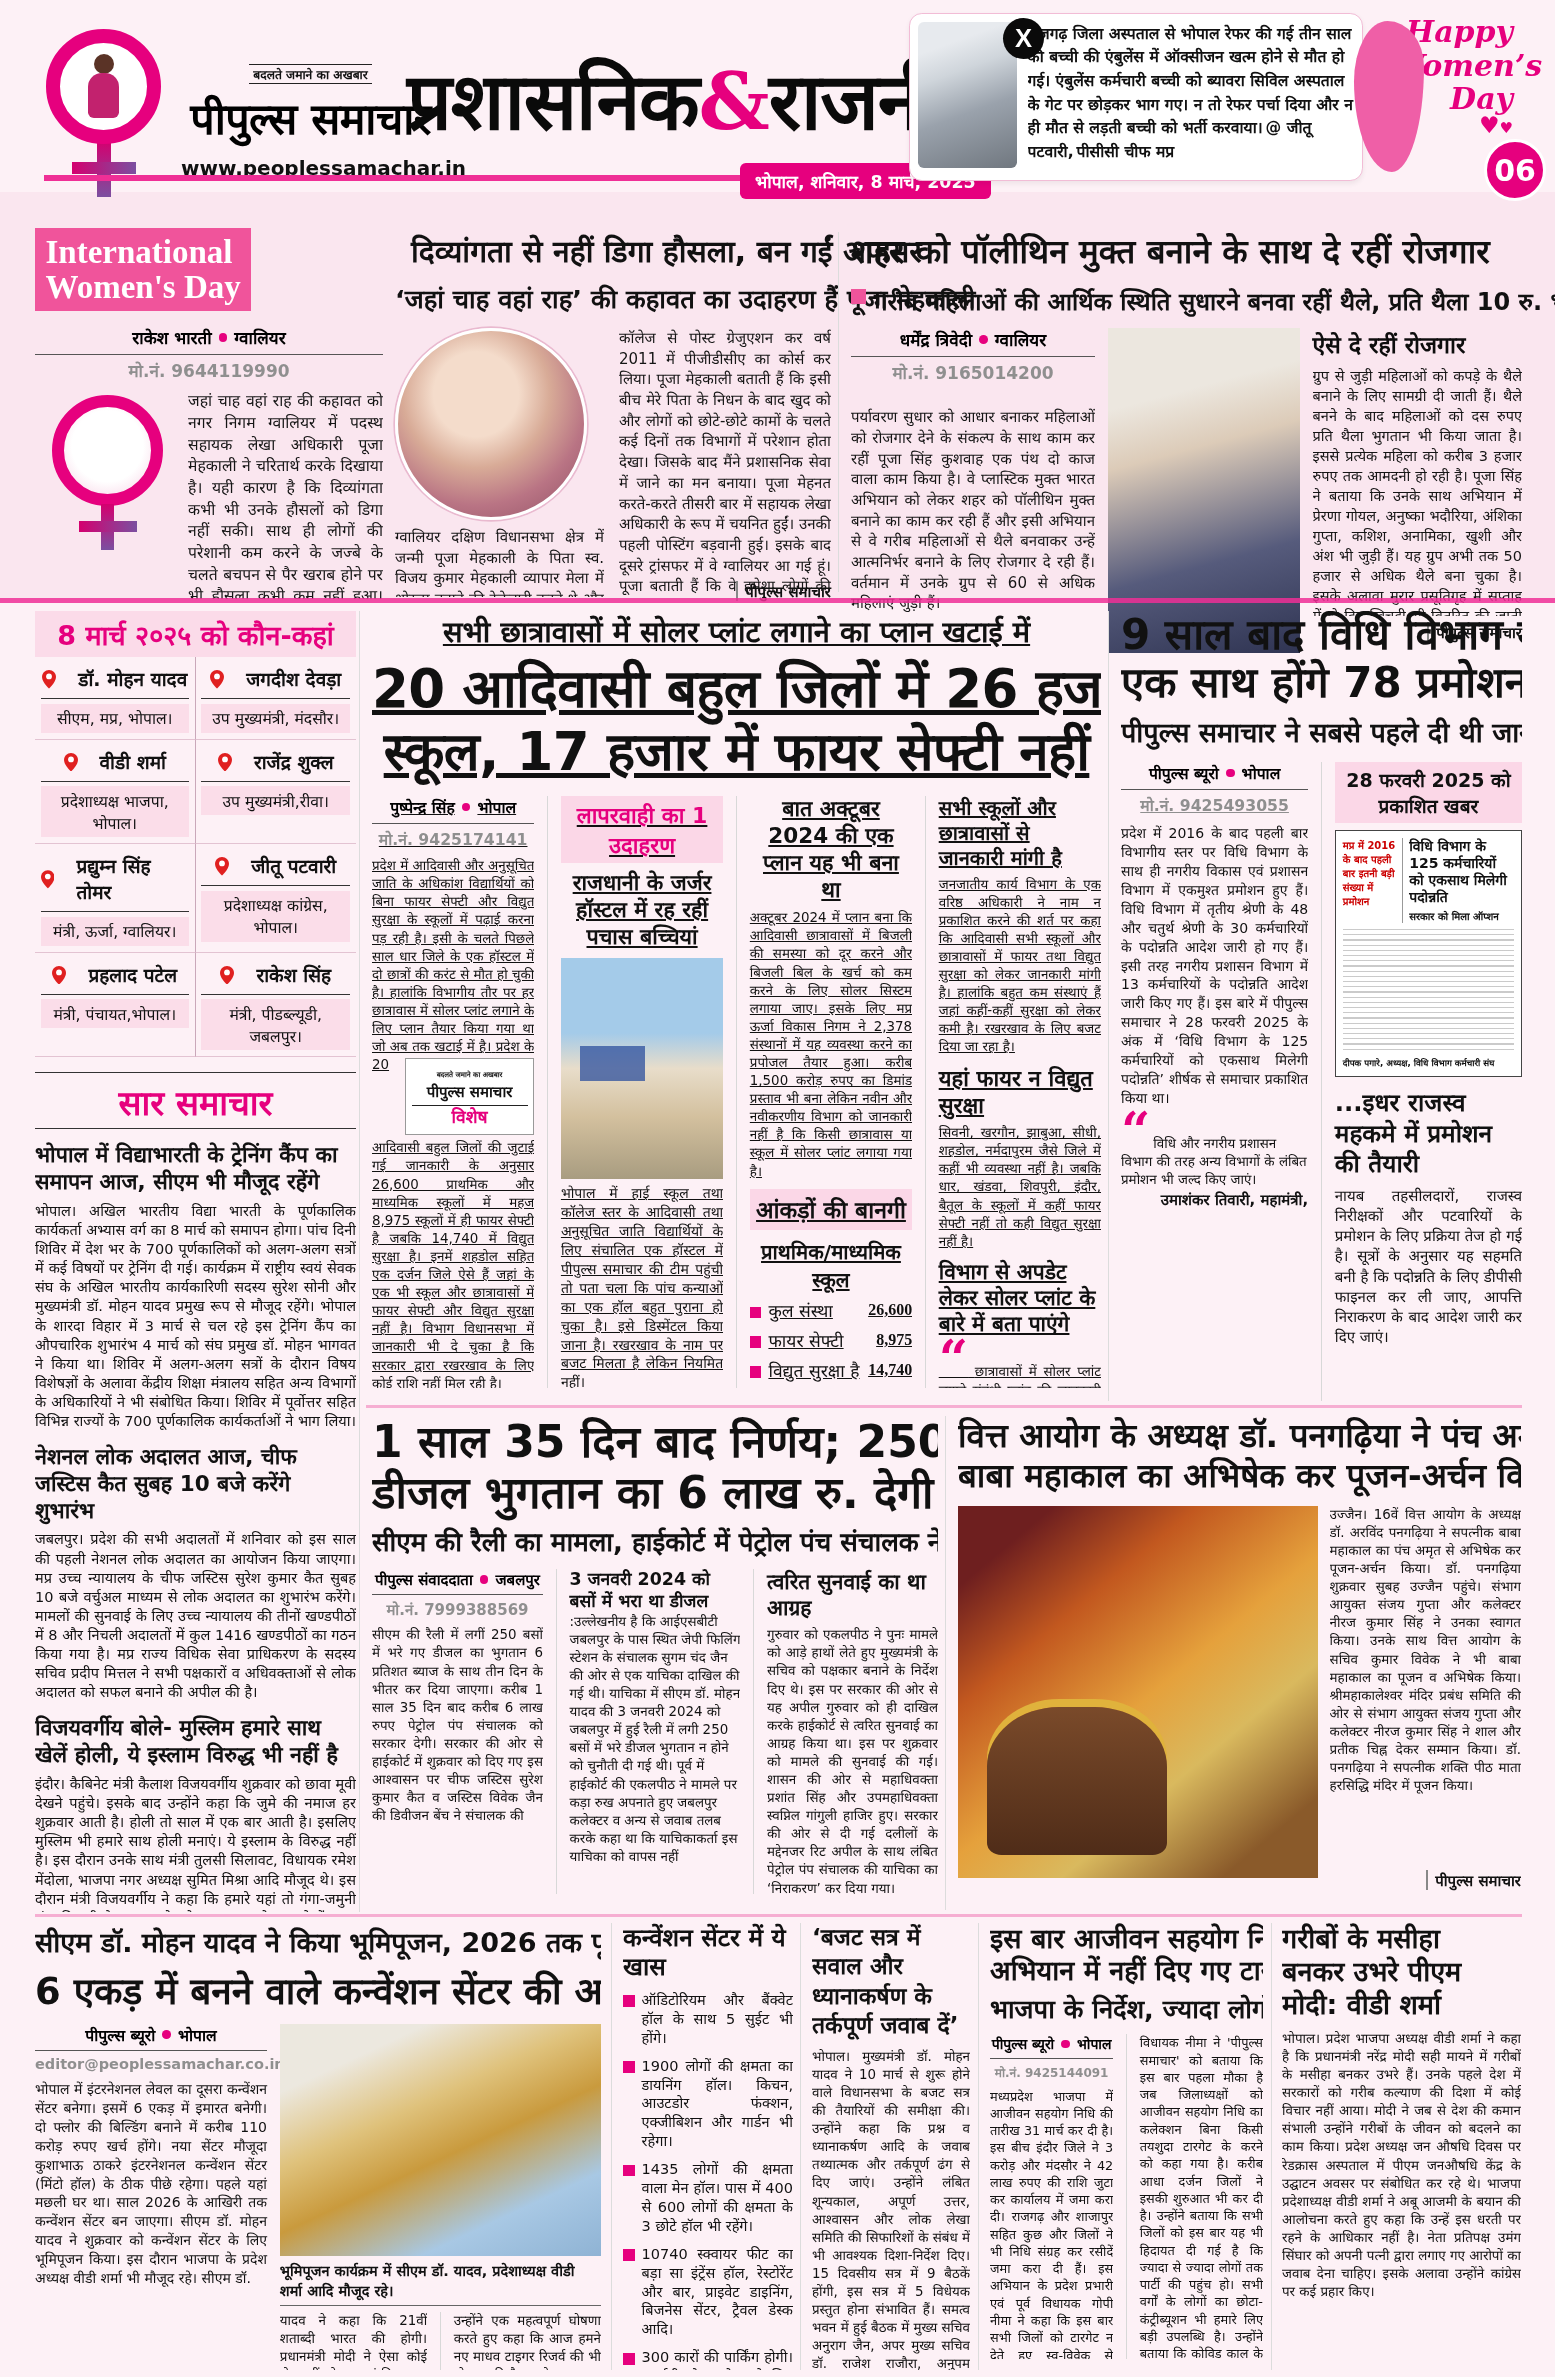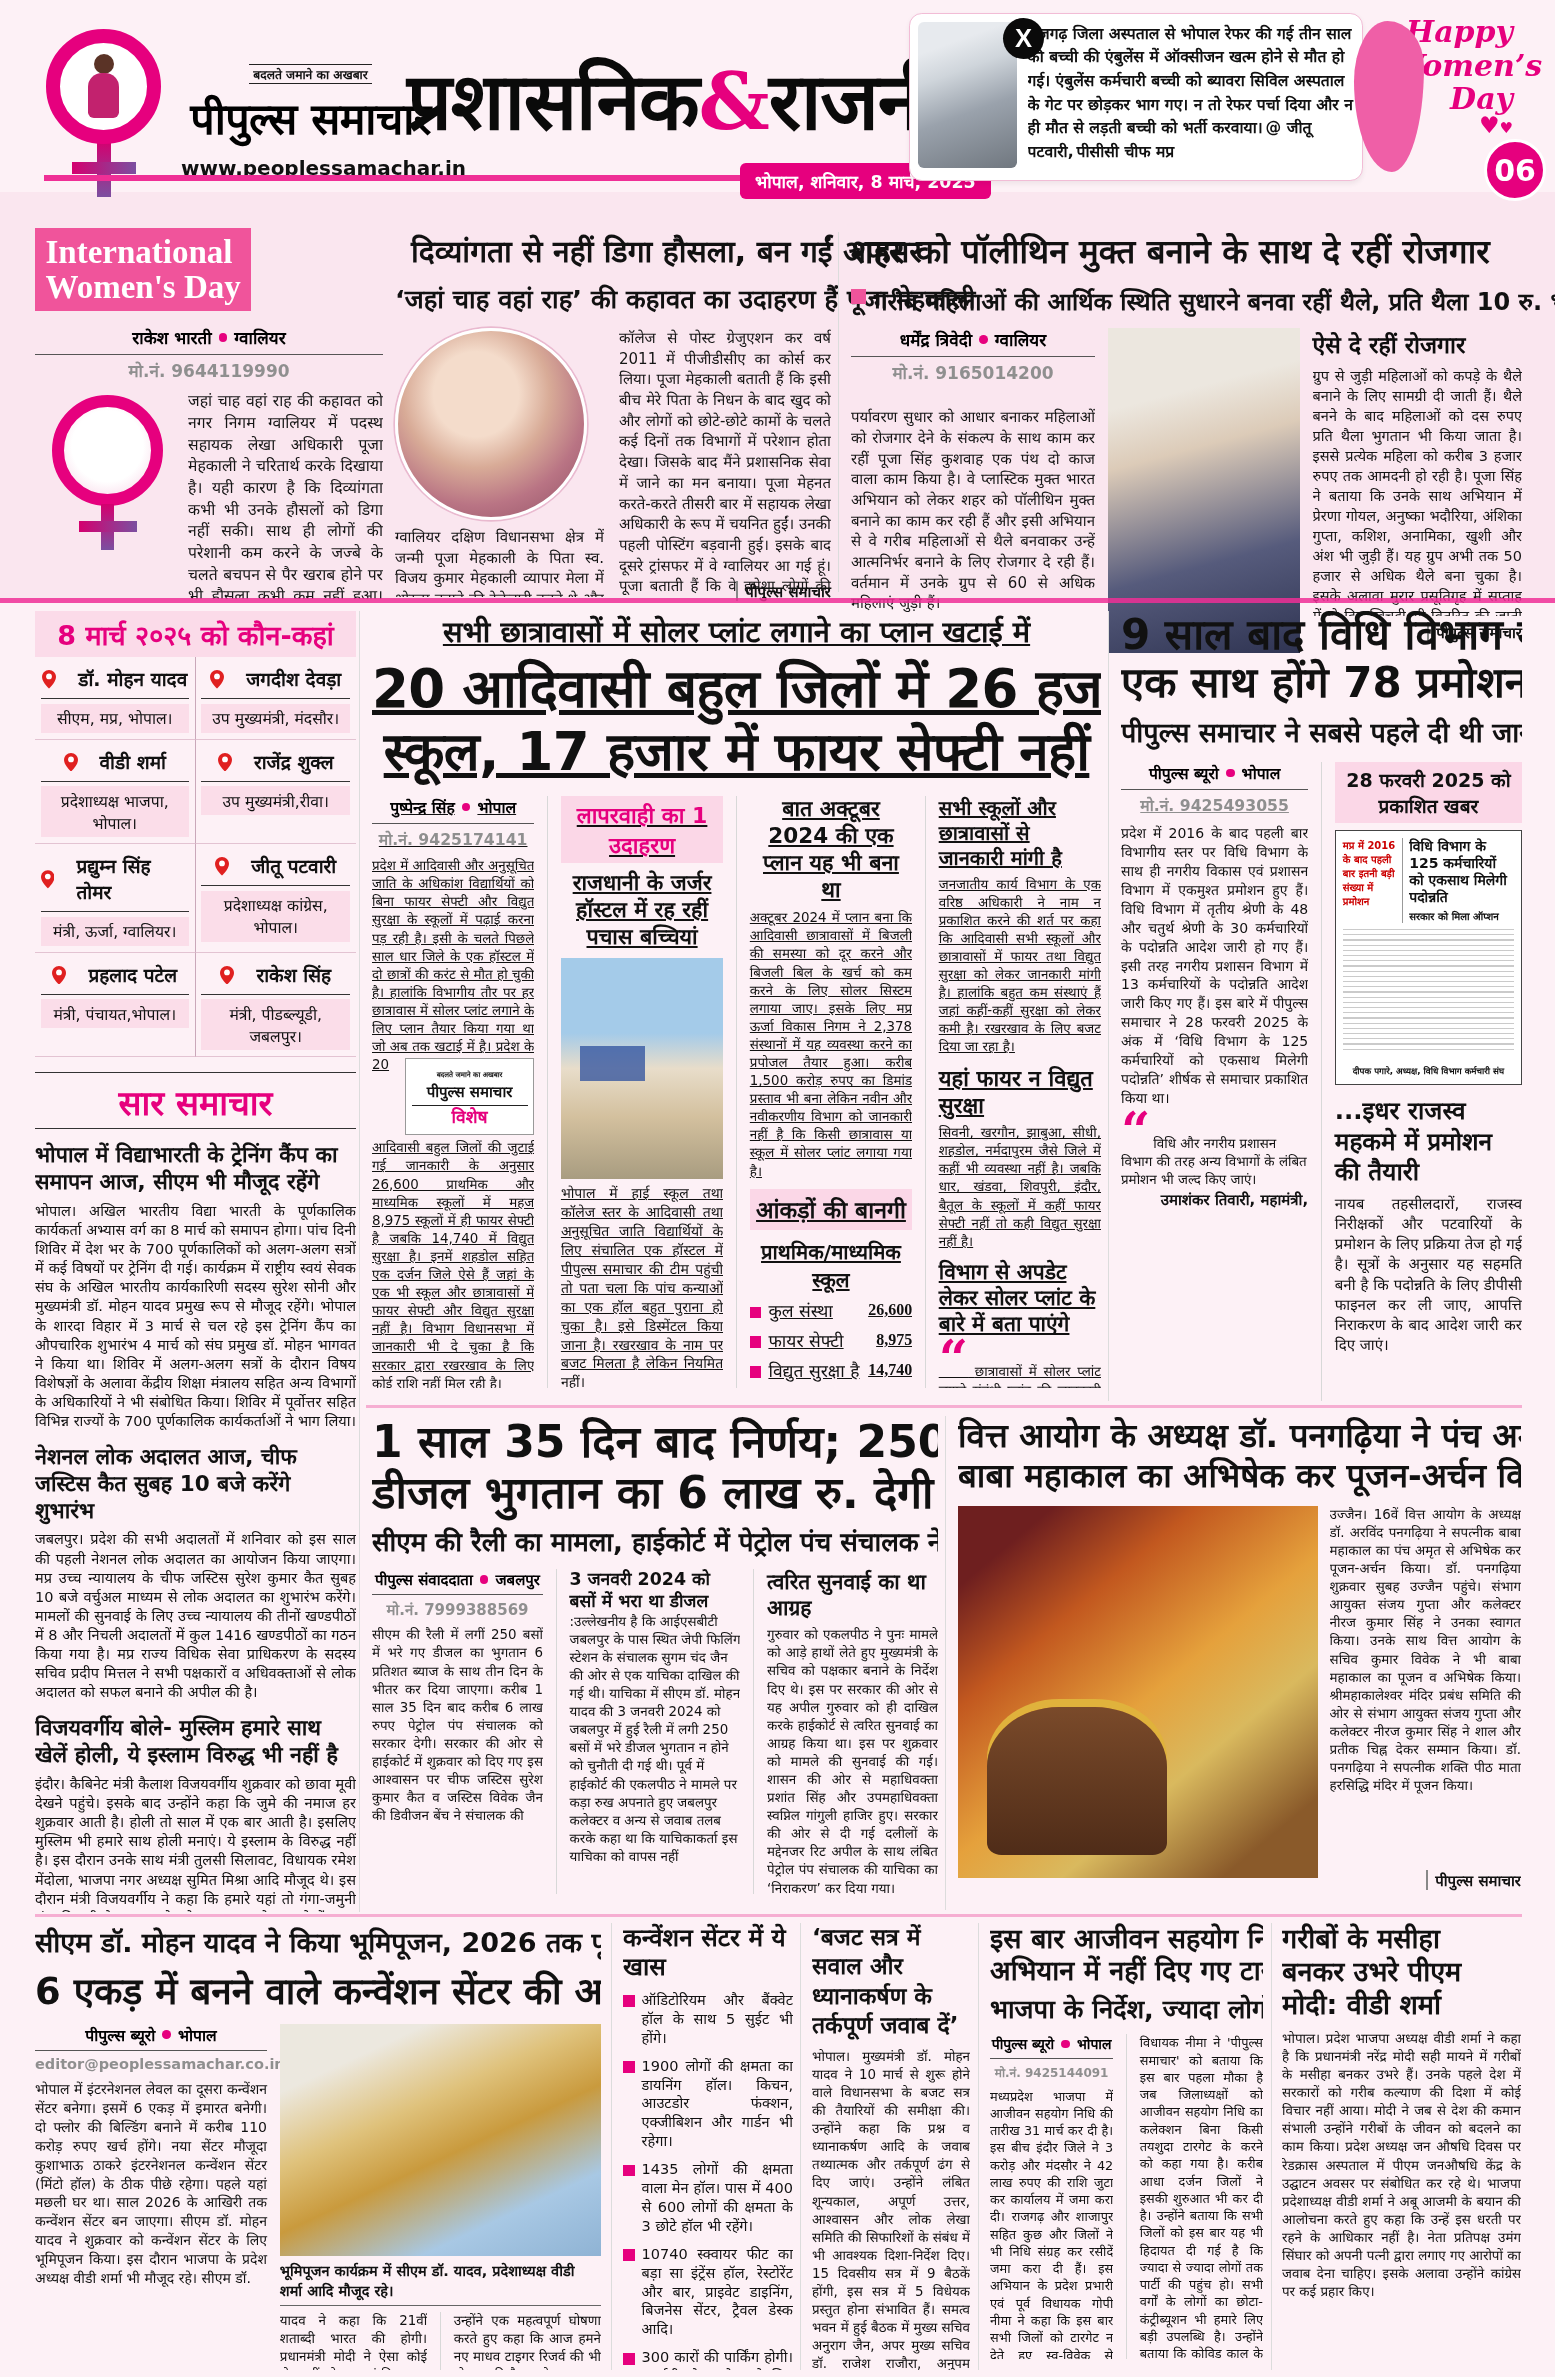--- a/index.html
+++ b/index.html
@@ -441,21 +441,21 @@
       <div class="clip-label">28 फरवरी 2025 को प्रकाशित खबर</div>
       <div class="clipping">
         <div style="display:flex;gap:5.8px;">
           <div class="clip-kicker" style="width:55px;">मप्र में 2016 के बाद पहली बार इतनी बड़ी संख्या में प्रमोशन</div>
           <div style="flex:1;">
             <div class="clip-headline">विधि विभाग के 125 कर्मचारियों को एकसाथ मिलेगी पदोन्नति</div>
             <div style="font-size:10px;font-weight:700;margin-top:3.5px;">सरकार को मिला ऑप्शन</div>
           </div>
         </div>
         <div class="fake-lines"></div>
-        <div style="font-size:8.7px;font-weight:700;text-align:center;margin-top:14px;">दीपक पगारे, अध्यक्ष, विधि विभाग कर्मचारी संघ</div>
+        <div style="font-size:8.7px;font-weight:700;text-align:left;margin-top:6px;">दीपक पगारे, अध्यक्ष, विधि विभाग कर्मचारी संघ</div>
       </div>
       <div class="revenue-head">...इधर राजस्व महकमे में प्रमोशन की तैयारी</div>
       <div class="main-body" style="font-size:15px;">नायब तहसीलदारों, राजस्व निरीक्षकों और पटवारियों के प्रमोशन के लिए प्रक्रिया तेज हो गई है। सूत्रों के अनुसार यह सहमति बनी है कि पदोन्नति के लिए डीपीसी फाइनल कर ली जाए, आपत्ति निराकरण के बाद आदेश जारी कर दिए जाएं।</div>
     </div>
   </div>
 </div>
 
 <div class="hrule-soft" style="left:366px;top:1405px;width:1156px;height:2.9px;"></div>
 
 <div class="abs" style="left:372px;top:1416px;width:566px;height:494px;overflow:hidden;">

